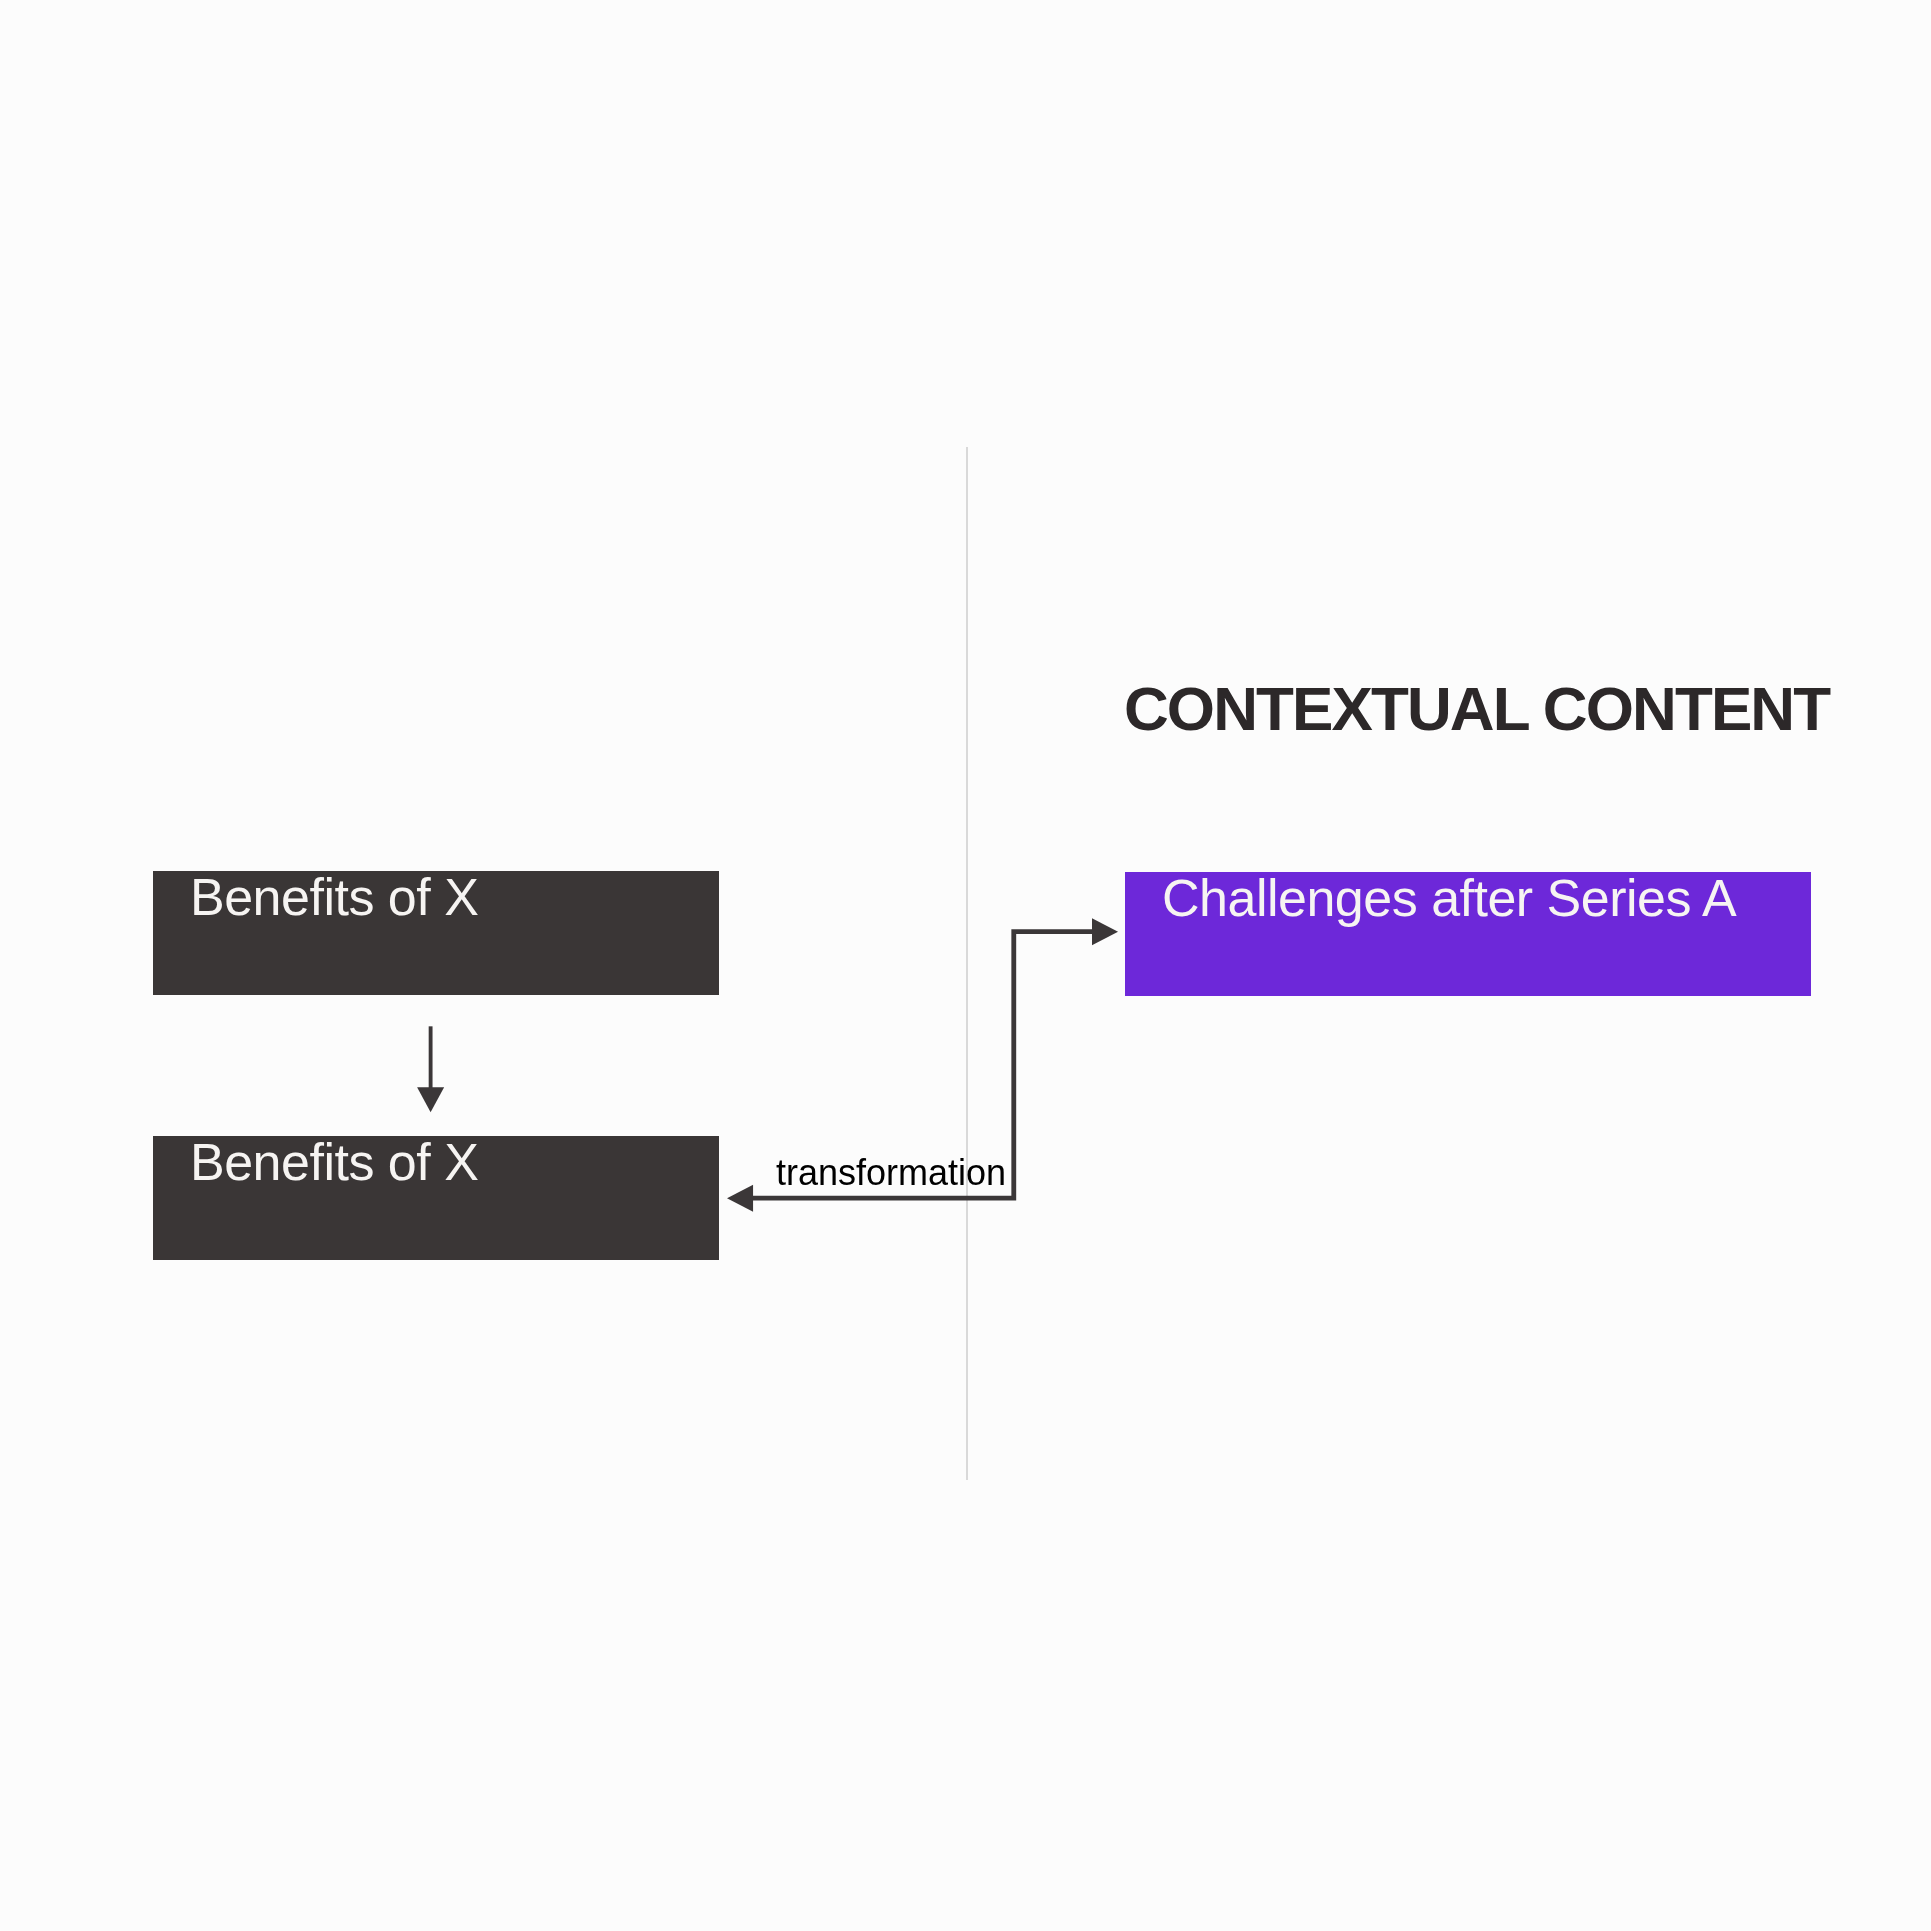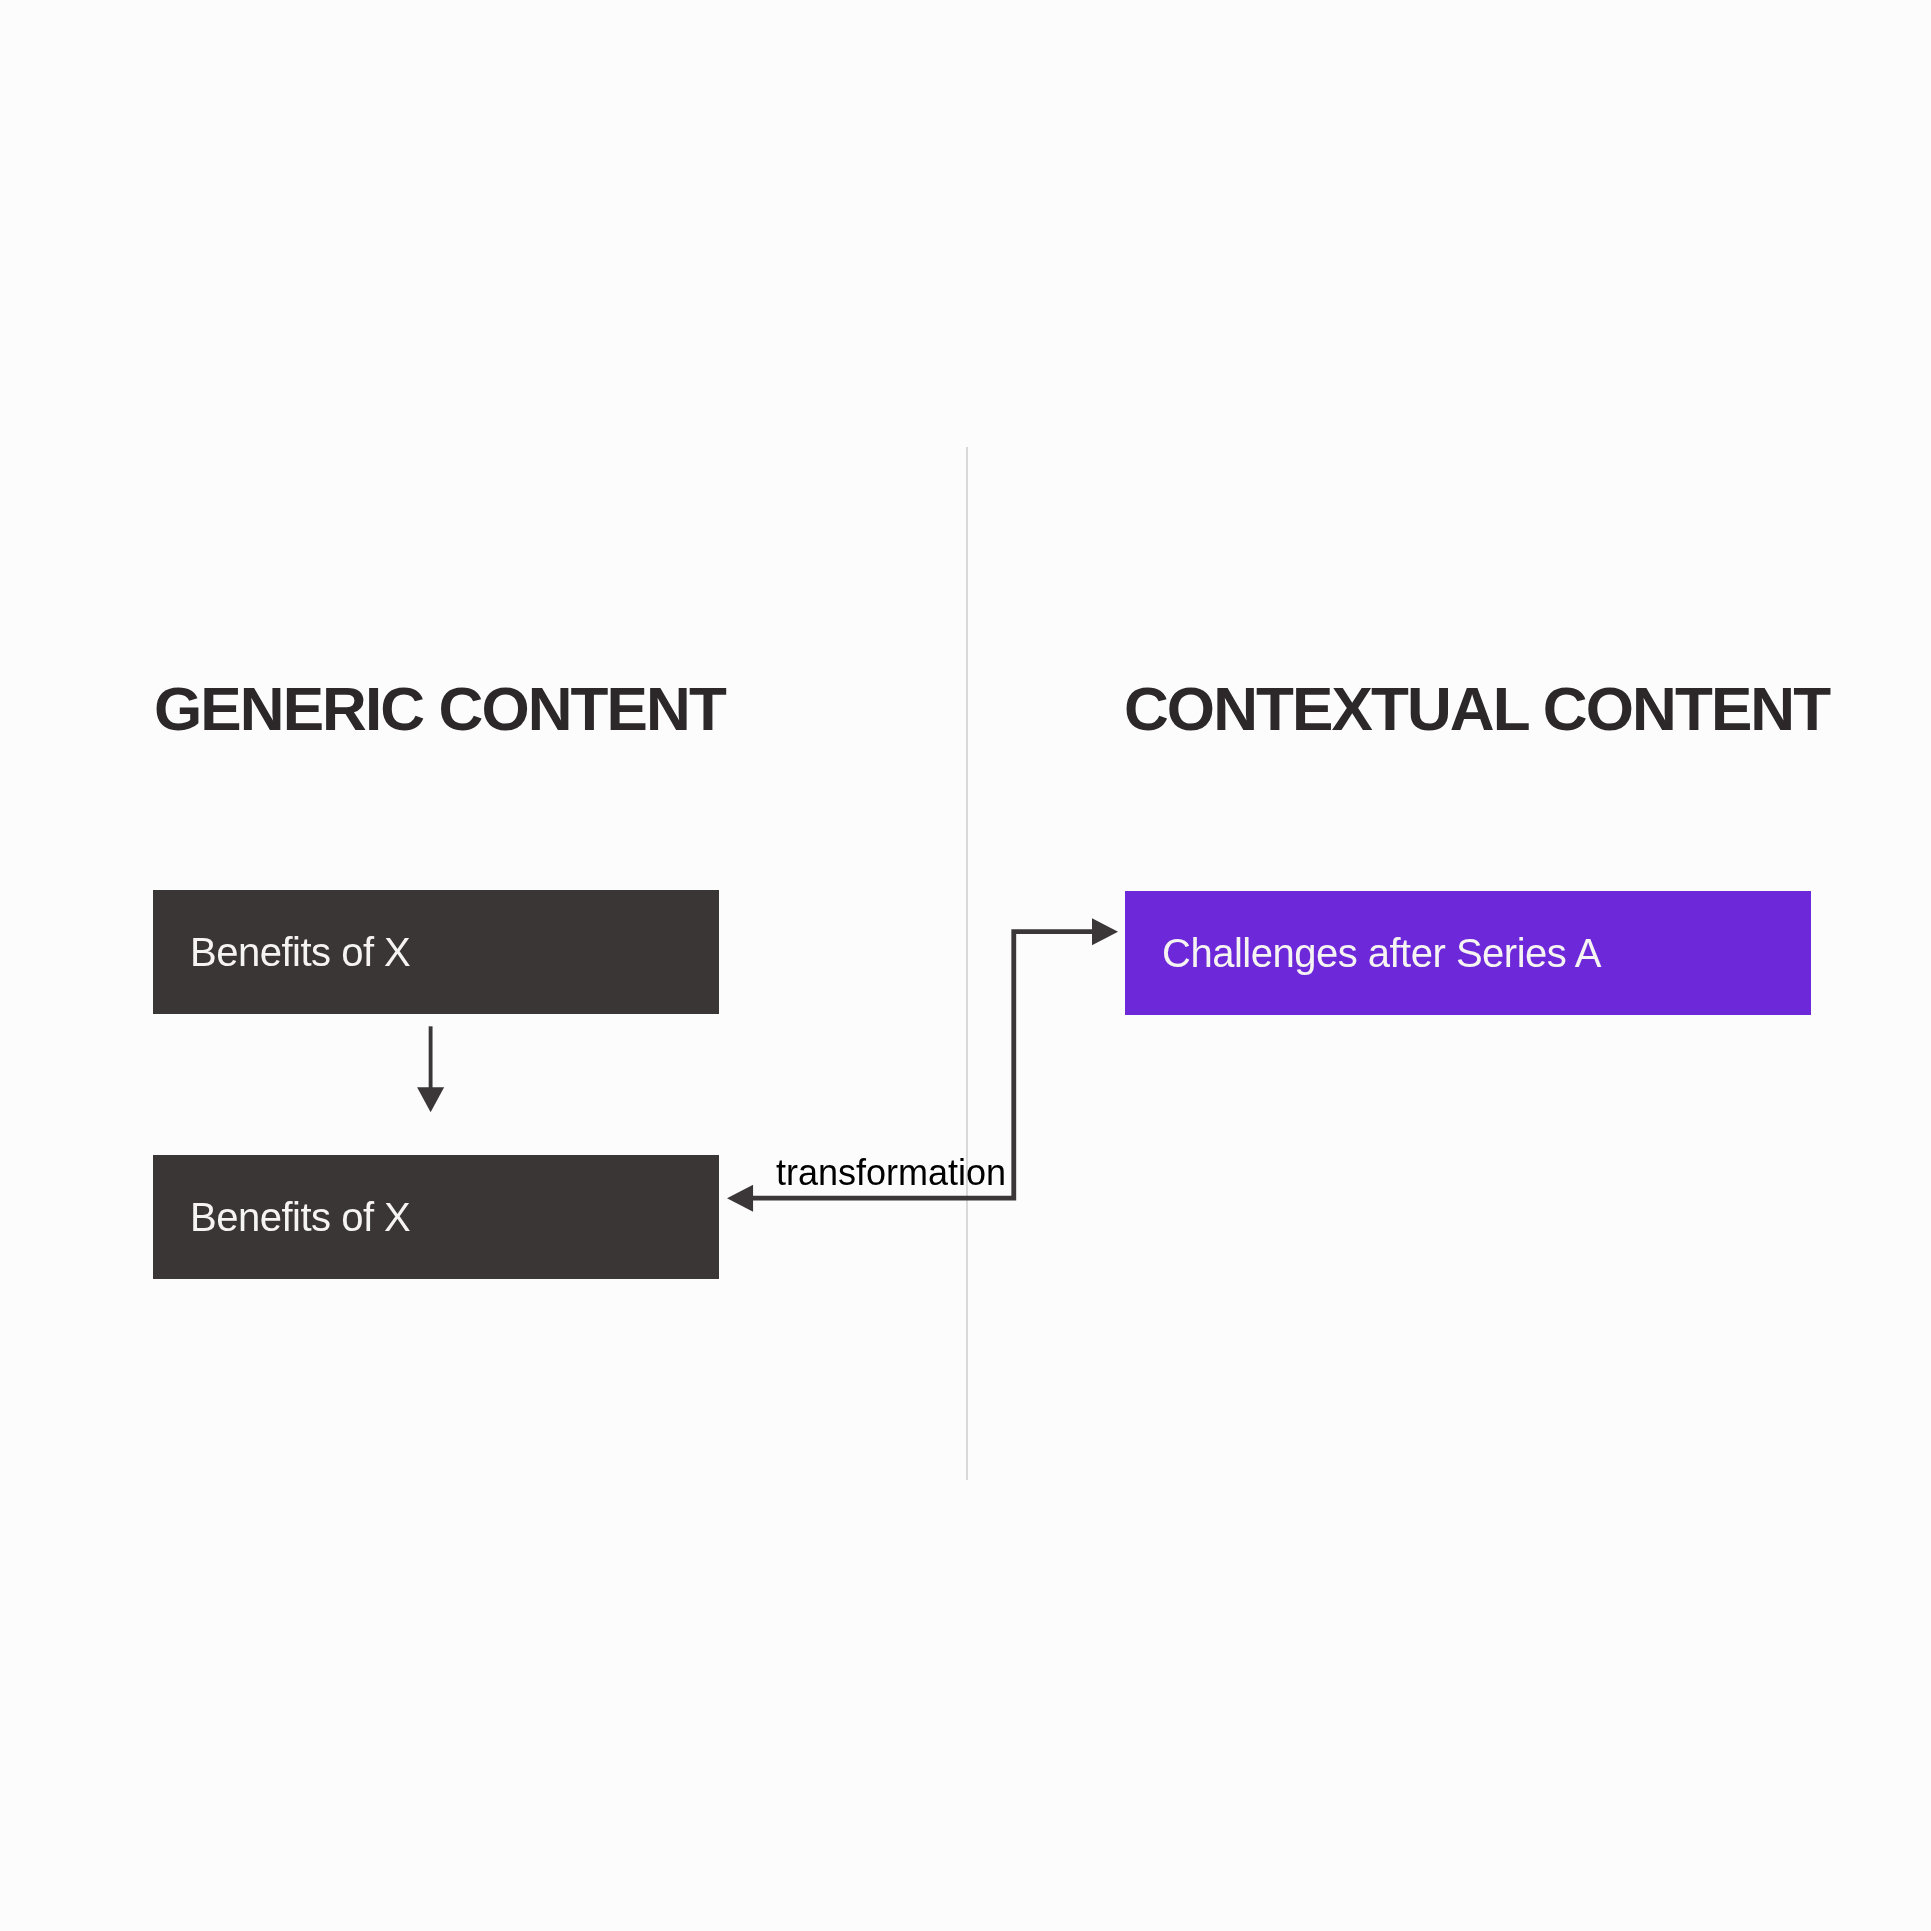--- a/index.html
+++ b/index.html
@@ -29,28 +29,27 @@
     font-weight: 700;
     letter-spacing: -1.9px;
     line-height: 1;
     white-space: nowrap;
   }
   .heading-left  { left: 154px; }
   .heading-right { left: 1124px; }
   .node {
     position: absolute;
     display: flex;
-    align-items: center;
+    align-items: flex-start;
     box-sizing: border-box;
     padding-left: 37px;
-    font-size: 40px;
+    font-size: 52px;
     line-height: 1;
     white-space: nowrap;
     letter-spacing: -0.5px;
-    margin-top: 19px;
   }
   .box-top    { left: 153px;  top: 871px;  width: 566px; height: 124px; }
   .box-bottom { left: 153px;  top: 1136px; width: 566px; height: 124px; }
   .box-purple { left: 1125px; top: 872px;  width: 686px; height: 124px; }
   .arrows {
     position: absolute;
     left: 0;
     top: 0;
     width: 1931px;
     height: 1931px;
@@ -67,21 +66,20 @@
     white-space: nowrap;
   }
 </style>
 </head>
 <body>
 
 <div class="canvas" style="background-color: rgb(252, 252, 252);">
 
   <div class="divider" style="background-color: rgb(217, 217, 217);"></div>
 
-  <div class="heading heading-left" style="color: rgb(44, 40, 41);">GENERIC CONTENT</div>
 
   <div class="heading heading-right" style="color: rgb(44, 40, 41);">CONTEXTUAL CONTENT</div>
 
   <div class="node box-top" style="background-color: rgb(58, 54, 54);">
     <span style="color: rgb(246, 244, 242);">Benefits of X</span>
   </div>
 
   <div class="node box-bottom" style="background-color: rgb(58, 54, 54);">
     <span style="color: rgb(246, 244, 242);">Benefits of X</span>
   </div>

